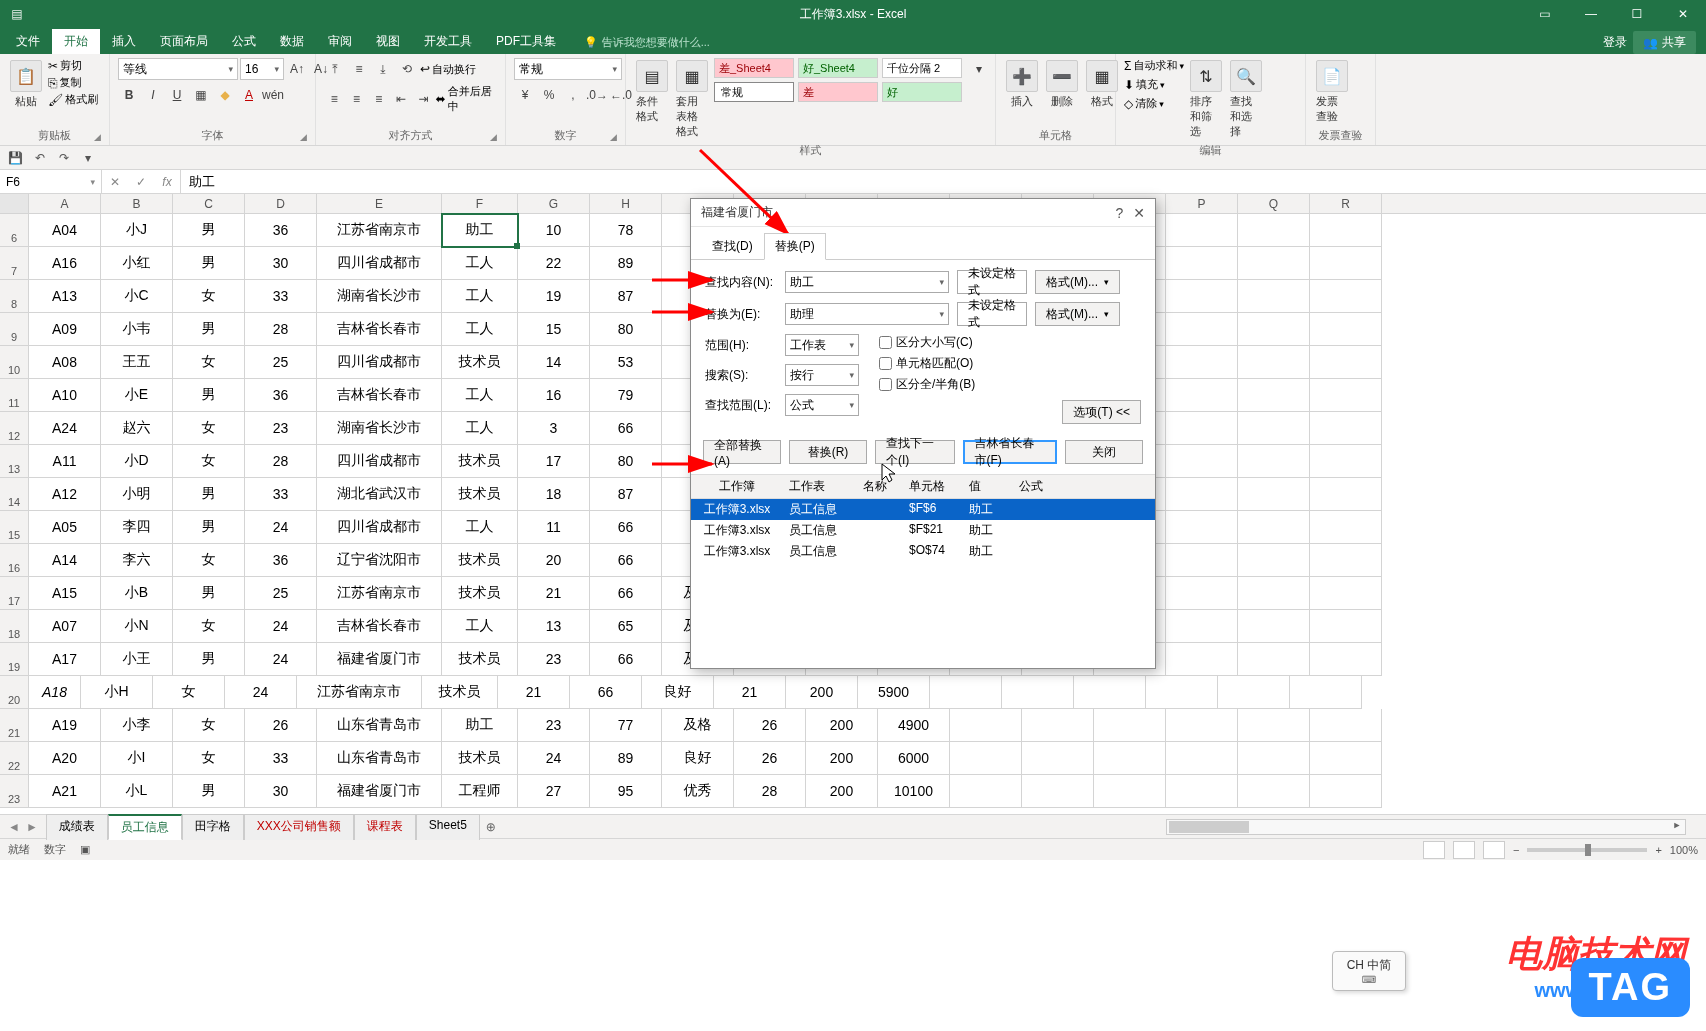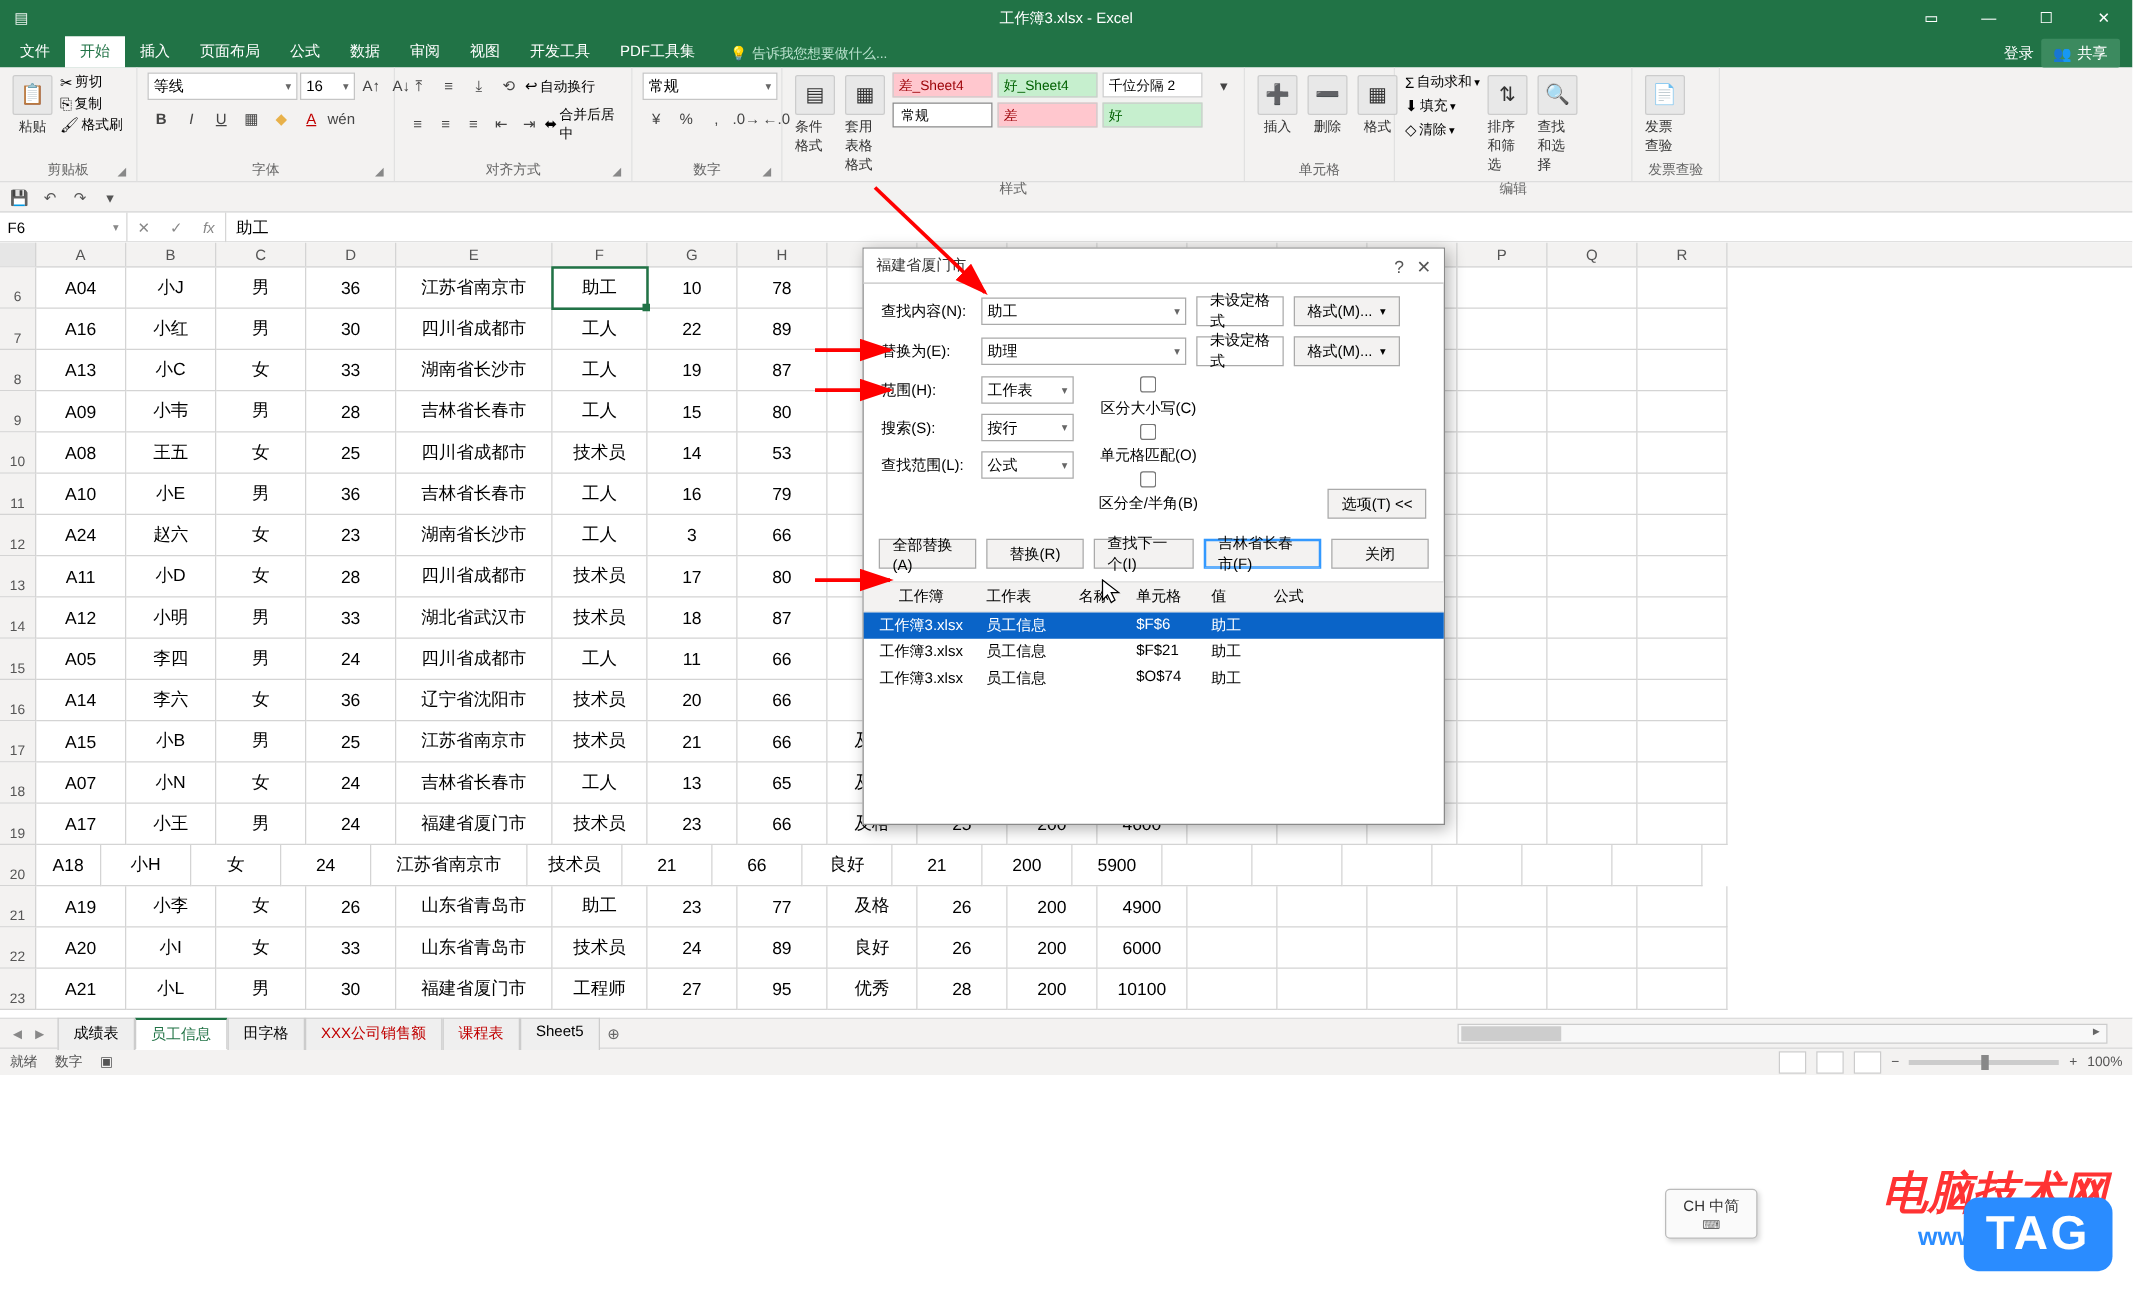--- a/index.html
+++ b/index.html
@@ -92,21 +92,21 @@
 .dlg-tabs { display:flex; gap:0; padding:6px 10px 0;}
 .dlg-tab { padding:4px 10px; border:1px solid transparent; font-size:12px;}
 .dlg-tab.active{ border:1px solid #ccc; border-bottom:1px solid #fff; background:#fff; position:relative; z-index:1;}
 .dlg-body { padding:10px 14px; border-top:1px solid #ccc; margin-top:-1px;}
 .form-row { display:flex; align-items:center; gap:8px; margin-bottom:8px;}
 .form-row label{ width:72px; text-align:left;}
 .form-row .inp{ flex:0 0 164px; height:22px; border:1px solid #aaa; padding:0 4px; display:flex; align-items:center; justify-content:space-between;}
 .form-row .inp .dd{font-size:9px; color:#666;}
 .btn { height:24px; padding:0 10px; border:1px solid #aaa; background:#f3f2f1; display:flex; align-items:center; font-size:12px; cursor:pointer;}
 .btn.split .dd{ margin-left:6px; font-size:9px;}
-.chk-row{ display:flex; align-items:center; gap:4px; margin-bottom:4px;flex-direction:column;}
+.chk-row{ display:flex; align-items:center; gap:4px; margin-bottom:4px;}
 .chk-row input{margin:0;}
 .dlg-actions{ display:flex; gap:8px; justify-content:flex-start; padding:6px 12px 10px;}
 .dlg-actions .btn{ min-width:78px; justify-content:center;}
 .btn.focus{ border:1px solid #3399ff; box-shadow:inset 0 0 0 1px #3399ff;}
 .result-head{ display:flex; background:#f3f2f1; border-top:1px solid #ddd; border-bottom:1px solid #ddd; font-size:12px;}
 .result-head div{ padding:3px 6px;}
 .rcol-wb{width:92px;text-align:center;} .rcol-sh{width:74px;} .rcol-nm{width:46px;} .rcol-cell{width:60px;} .rcol-val{width:50px;} .rcol-fml{flex:1;}
 .result-row{ display:flex; font-size:12px;}
 .result-row div{ padding:2px 6px;}
 .result-row.sel{ background:#0a64c8; color:#fff;}
@@ -691,21 +691,21 @@
         <div class="cell" style="width: 72px;">4600</div>
         <div class="cell" style="width: 72px;"></div>
         <div class="cell" style="width: 72px;"></div>
         <div class="cell" style="width: 72px;"></div>
         <div class="cell" style="width: 72px;"></div>
         <div class="cell" style="width: 72px;"></div>
         <div class="cell" style="width: 72px;"></div>
       </div>
       <div class="row">
         <div class="rh">20</div>
-        <div class="cell" style="width: 52px;">A18</div>
+        <div class="cell" style="width: 52px; font-style: italic;">A18</div>
         <div class="cell" style="width: 72px;">小H</div>
         <div class="cell" style="width: 72px;">女</div>
         <div class="cell" style="width: 72px;">24</div>
         <div class="cell" style="width: 125px;">江苏省南京市</div>
         <div class="cell" style="width: 76px;">技术员</div>
         <div class="cell" style="width: 72px;">21</div>
         <div class="cell" style="width: 72px;">66</div>
         <div class="cell" style="width: 72px;">良好</div>
         <div class="cell" style="width: 72px;">21</div>
         <div class="cell" style="width: 72px;">200</div>
@@ -821,20 +821,24 @@
   </div>
 </div>
 
 <div class="dialog">
   <div class="dlg-title">
     <span class="t">福建省厦门市</span>
     <div class="r">
         <span>?</span>
         <span>✕</span>
       </div>
+  </div>
+  <div class="dlg-tabs">
+    <div class="dlg-tab">查找(D)</div>
+    <div class="dlg-tab active">替换(P)</div>
   </div>
   <div class="dlg-body">
     <div class="form-row">
       <label>查找内容(N):</label>
       <div class="inp">
           <span>助工</span>
           <span class="dd">▾</span>
         </div>
       <div class="btn" style="background:#fff;width:70px;justify-content:center">未设定格式</div>
       <div class="btn split">

